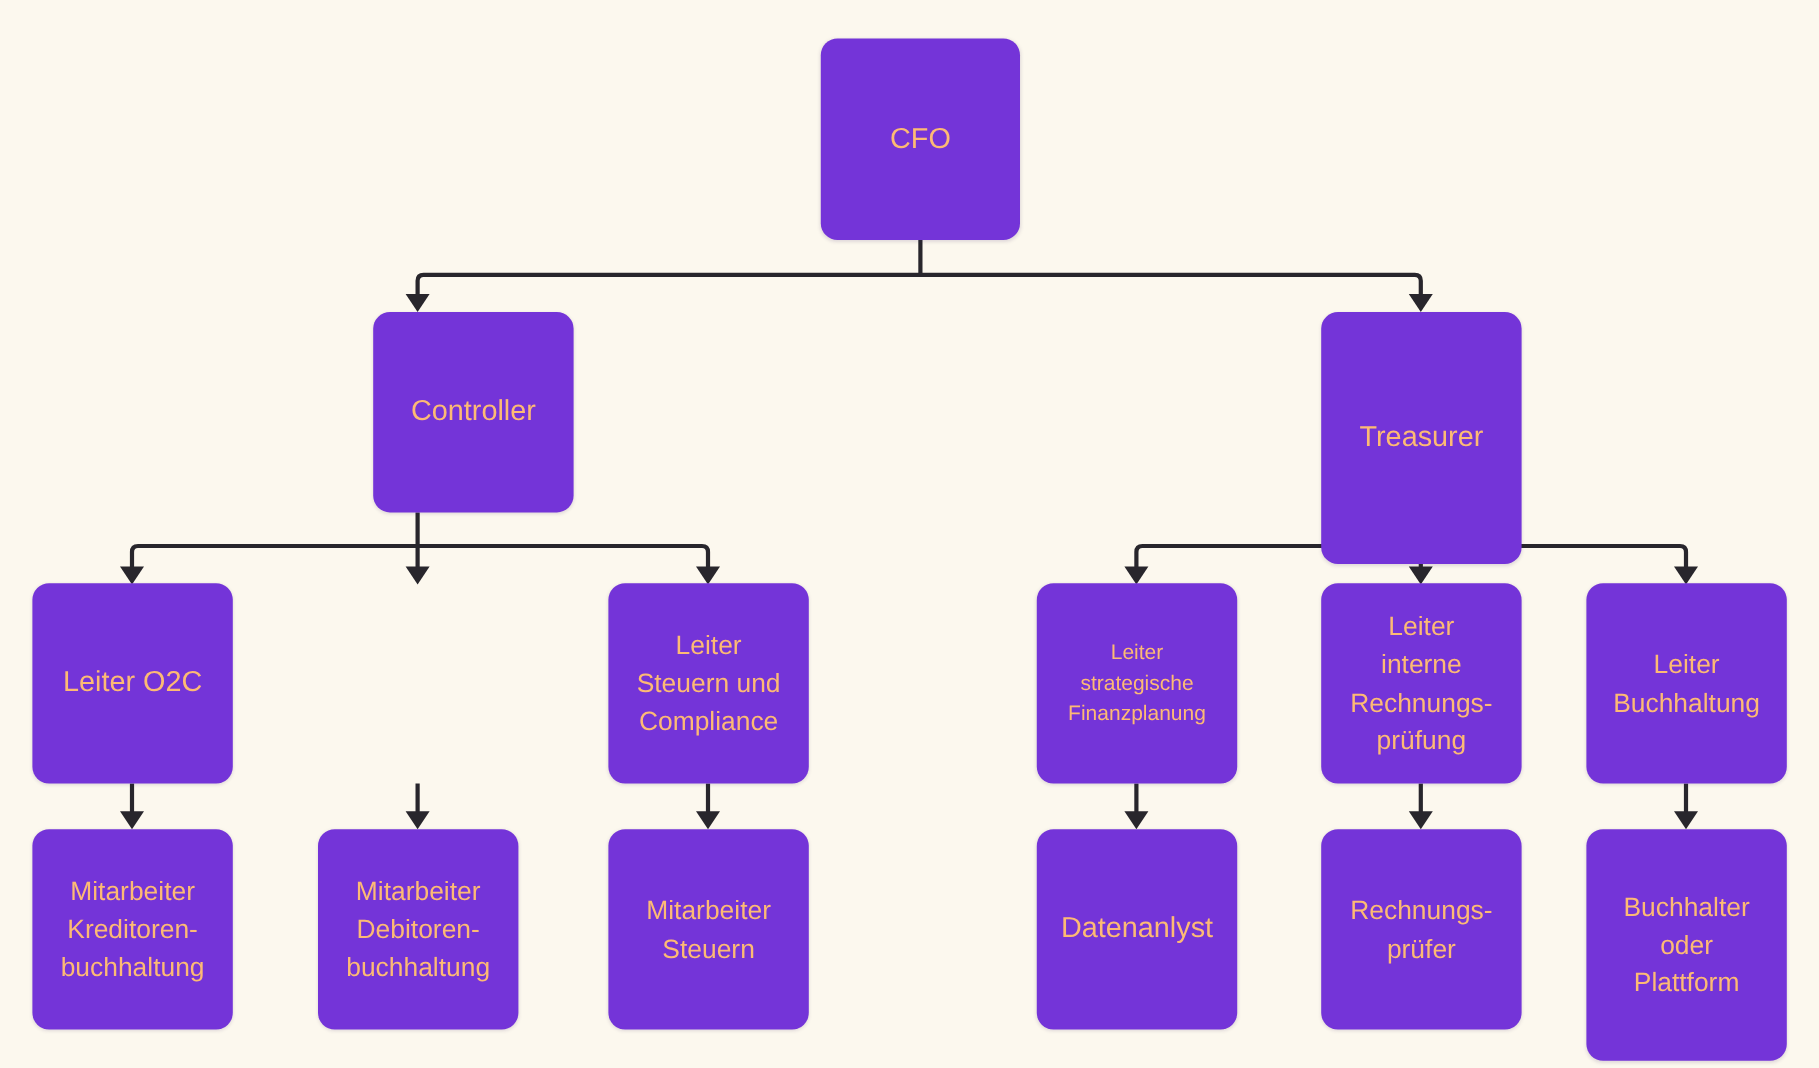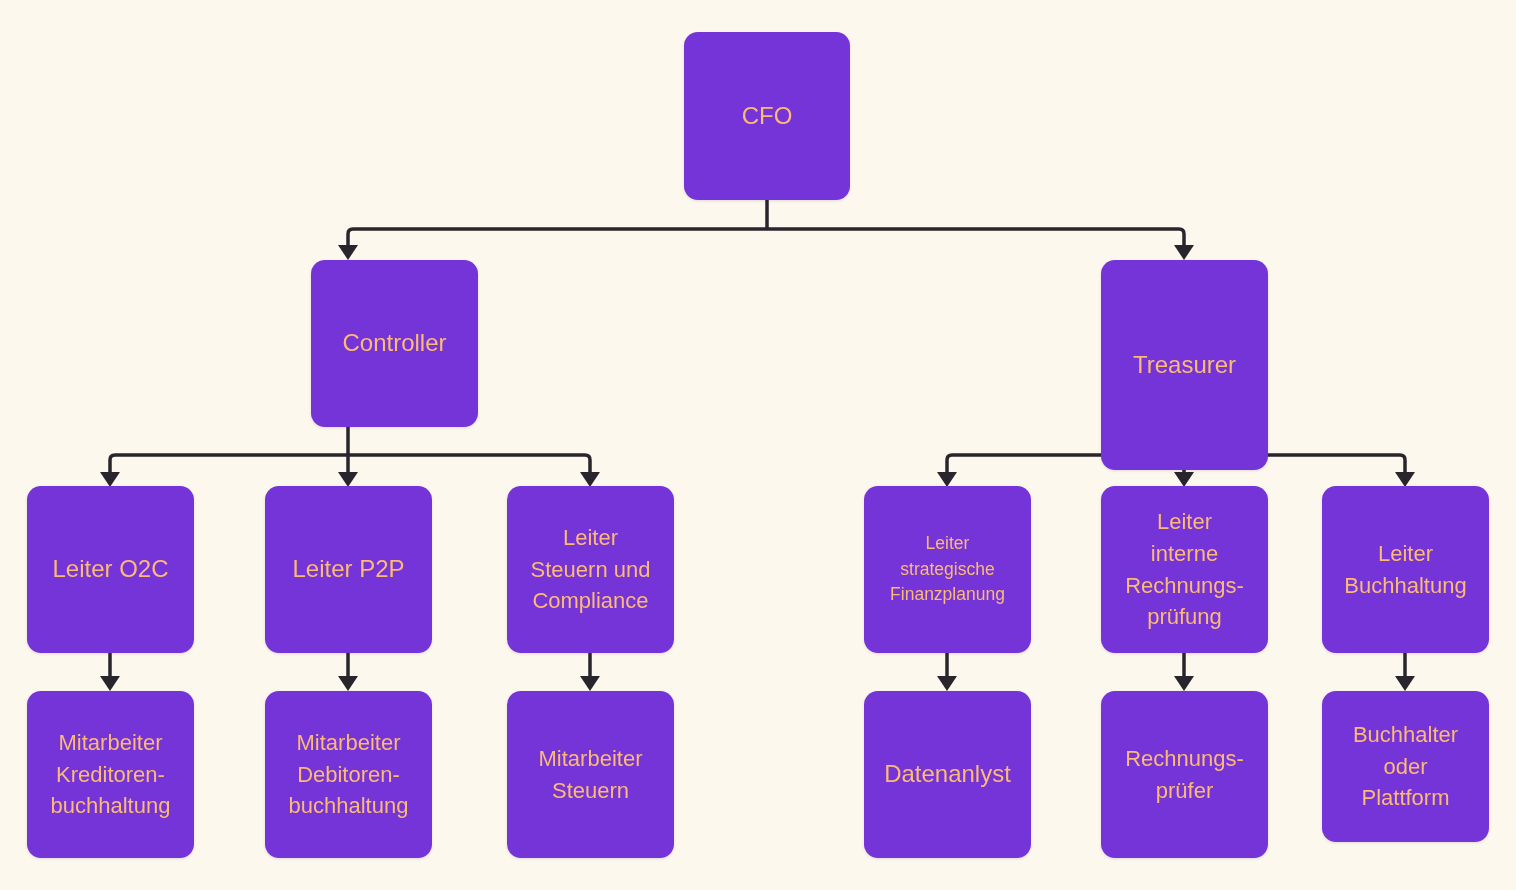--- a/index.html
+++ b/index.html
@@ -70,21 +70,20 @@
   </svg>
 
   <div class="node fs-lg" style="left:684px; top:32px;  width:166px; height:168px;">CFO</div>
 
   <div class="node fs-lg" style="left:265px; top:260px; width:167px; height:167px;margin-left:46px;">Controller</div>
 
   <div class="node fs-lg" style="left:1101px; top:260px; width:167px; height:210px;">Treasurer</div>
 
   <div class="node fs-lg" style="left:27px; top:486px; width:167px; height:167px;">Leiter O2C</div>
 
-  <div class="node fs-lg" style="left:265px; top:486px; width:167px; height:167px;">Leiter P2P</div>
 
   <div class="node fs-md" style="left:507px; top:486px; width:167px; height:167px;">Leiter
 Steuern und
 Compliance</div>
 
   <div class="node fs-sm" style="left:864px; top:486px; width:167px; height:167px;">Leiter
 strategische
 Finanzplanung</div>
 
   <div class="node fs-md" style="left:1101px; top:486px; width:167px; height:167px;">Leiter
@@ -104,17 +103,17 @@
 buchhaltung</div>
 
   <div class="node fs-md" style="left:507px; top:691px; width:167px; height:167px;">Mitarbeiter
 Steuern</div>
 
   <div class="node fs-lg" style="left:864px; top:691px; width:167px; height:167px;">Datenanlyst</div>
 
   <div class="node fs-md" style="left:1101px; top:691px; width:167px; height:167px;">Rechnungs-
 prüfer</div>
 
-  <div class="node fs-md" style="left:1322px; top:691px; width:167px; height:151px;">Buchhalter
+  <div class="node fs-md" style="left:1322px; top:691px; width:167px; height:193px;">Buchhalter
 oder
 Plattform</div>
 
 </div>
 
 </body></html>

